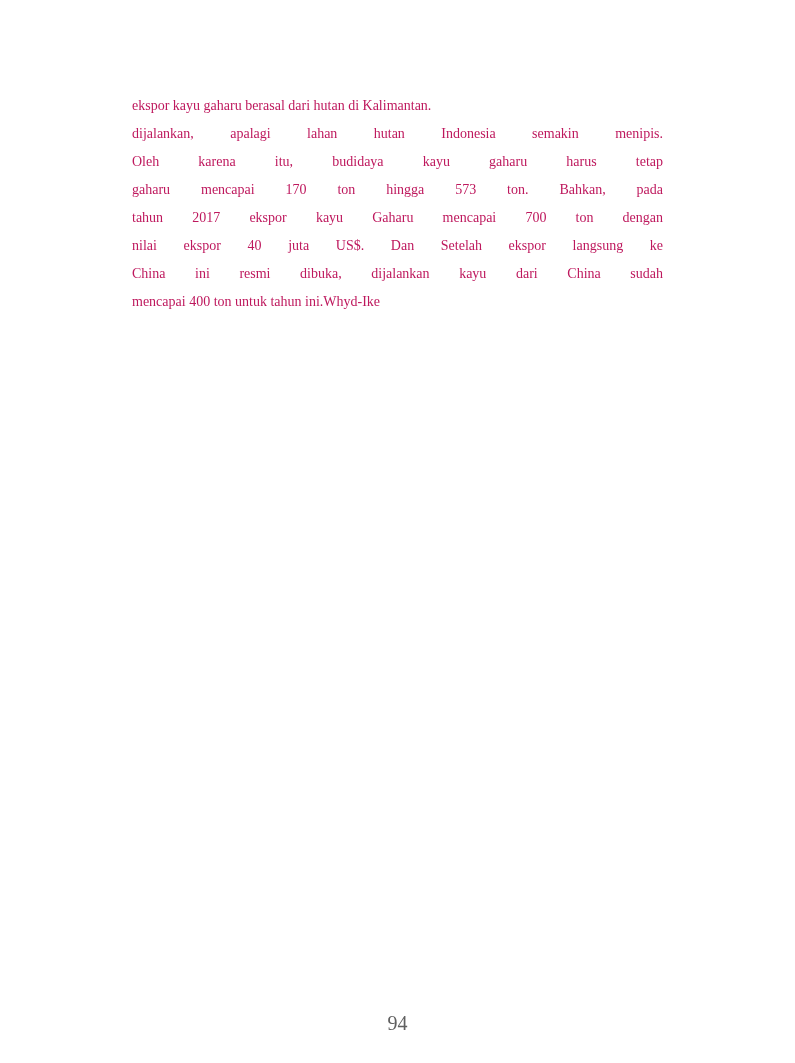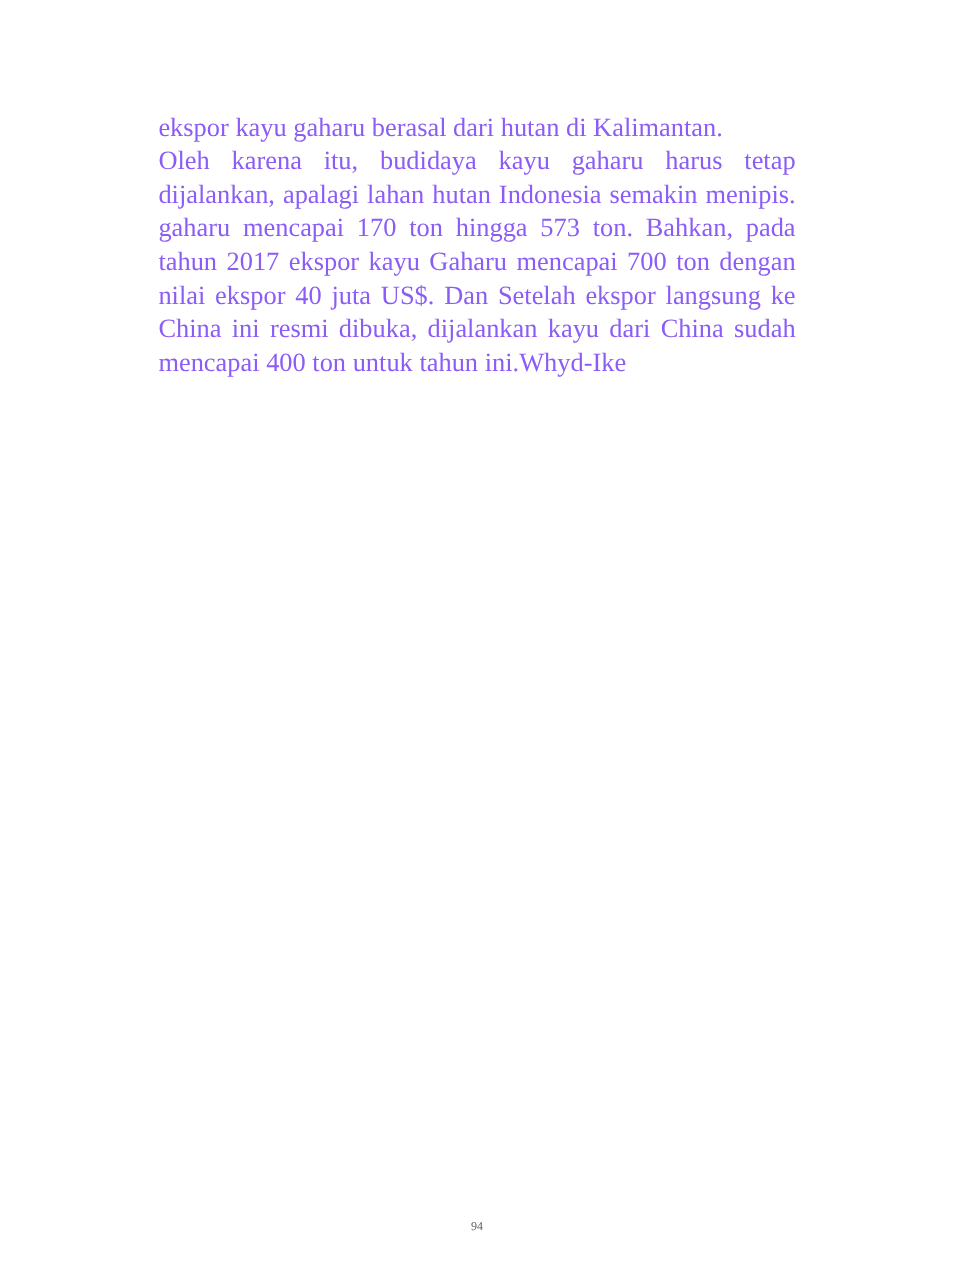--- a/index.html
+++ b/index.html
@@ -20,54 +20,54 @@
     top: 0;
     width: 795px;
     height: 1063px;
     background: #ffffff;
   }
   .text-block {
     position: absolute;
     left: 132px;
     top: 92px;
     width: 531px;
-    color: #8b5cf6;
-    font-size: 22px;
+    color: #be185d;
+    font-size: 14px;
     line-height: 28px;
     font-family: "Liberation Serif", "DejaVu Serif", serif;
   }
   .line {
     white-space: normal;
     text-align: left;
   }
   .line.justified {
     text-align: justify;
     text-align-last: justify;
     -moz-text-align-last: justify;
   }
   .page-number {
     position: absolute;
     left: 0;
     top: 1014px;
     width: 100%;
     text-align: center;
-    font-size: 10px;
+    font-size: 20px;
     line-height: 18px;
     color: #606060;
     font-family: "Liberation Serif", "DejaVu Serif", serif;
   }
 </style>
 </head>
 <body>
 
 <div class="page">
   <div class="text-block">
       <div class="line">ekspor kayu gaharu berasal dari hutan di Kalimantan.</div>
+      <div class="line justified">dijalankan, apalagi lahan hutan Indonesia semakin menipis.</div>
       <div class="line justified">Oleh karena itu, budidaya kayu gaharu harus tetap</div>
-      <div class="line justified">dijalankan, apalagi lahan hutan Indonesia semakin menipis.</div>
       <div class="line justified">gaharu mencapai 170 ton hingga 573 ton. Bahkan, pada</div>
       <div class="line justified">tahun 2017 ekspor kayu Gaharu mencapai 700 ton dengan</div>
       <div class="line justified">nilai ekspor 40 juta US$. Dan Setelah ekspor langsung ke</div>
       <div class="line justified">China ini resmi dibuka, dijalankan kayu dari China sudah</div>
       <div class="line">mencapai 400 ton untuk tahun ini.Whyd-Ike</div>
     </div>
   <div class="page-number">94</div>
 </div>
 
 </body></html>

